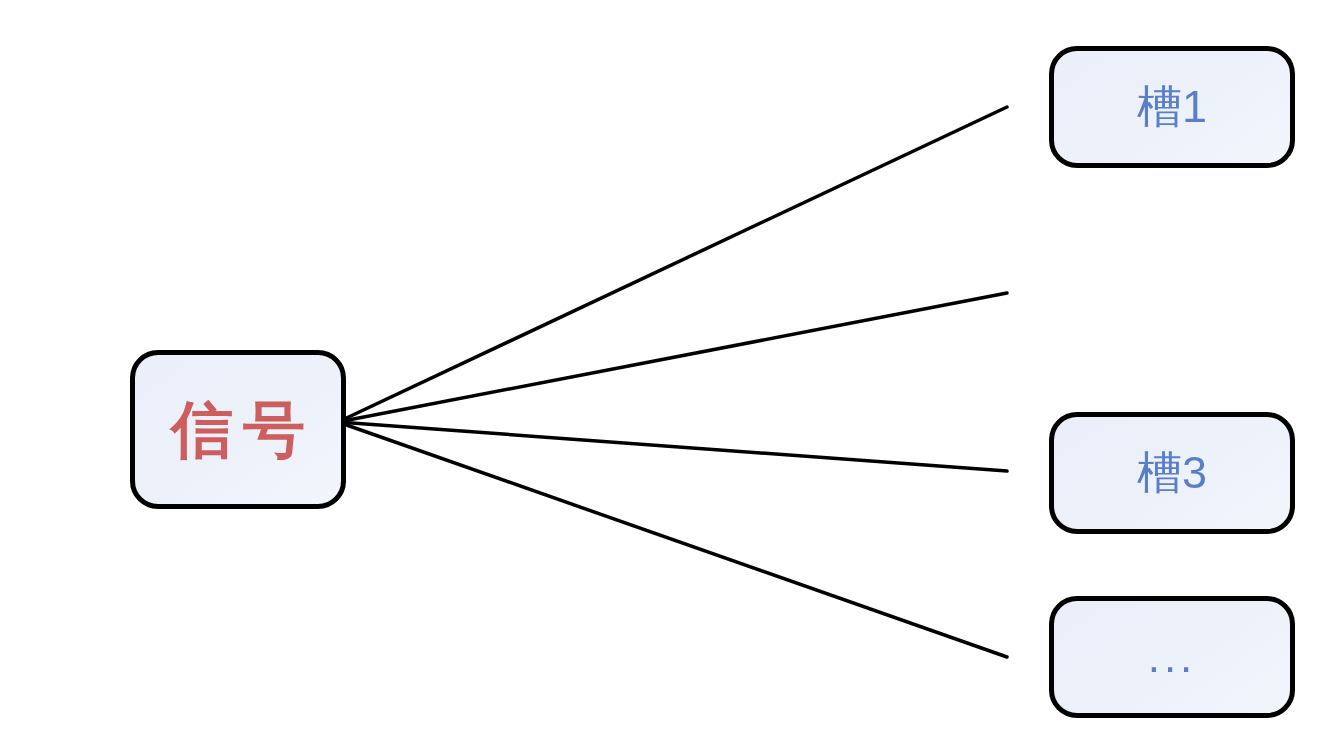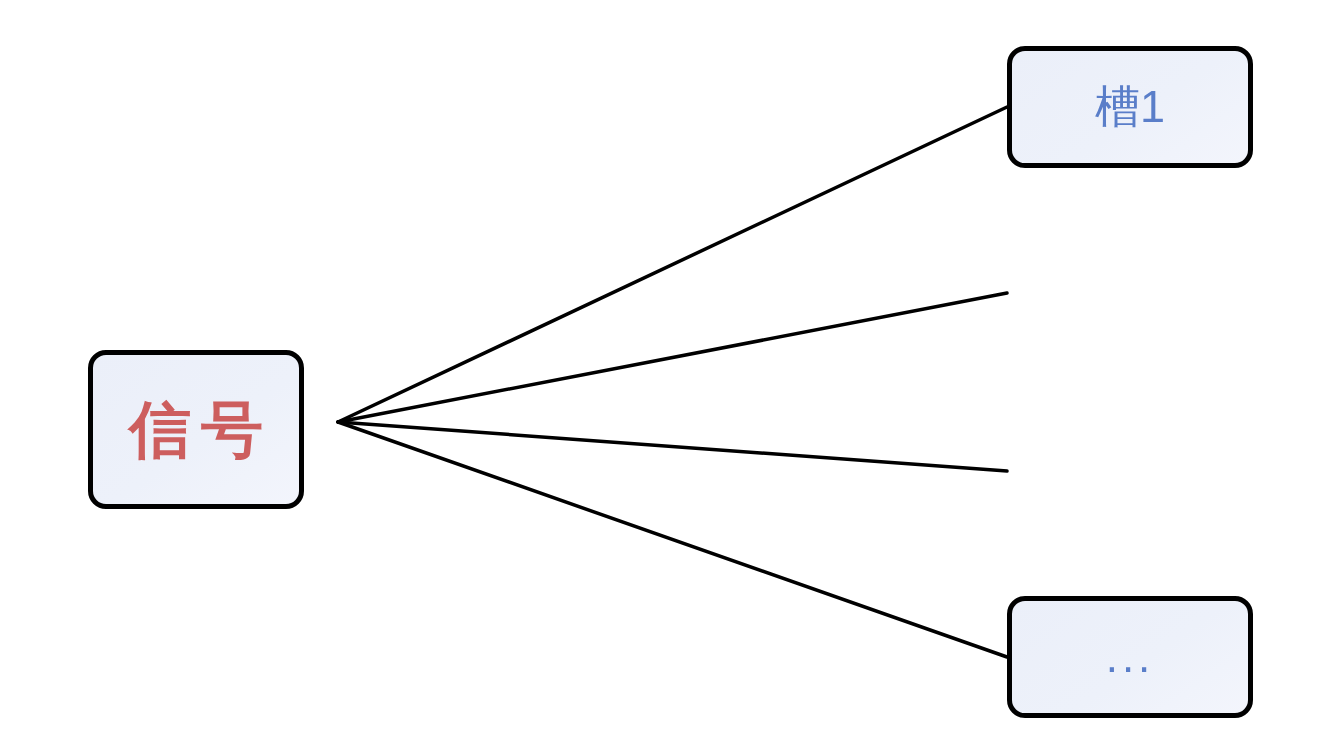--- a/index.html
+++ b/index.html
@@ -25,25 +25,26 @@
   }
   .connector-svg line {
     stroke: var(--line-color, #000000);
     stroke-width: 3.5;
     stroke-linecap: round;
   }
   .box {
     position: absolute;
     box-sizing: border-box;
     border: 5px solid var(--box-border, #000000);
-    border-radius: 18px;
+    border-radius: 28px;
     background: linear-gradient(145deg, #ebeff9 0%, var(--box-fill, #edf1fa) 55%, #f3f5fc 100%);
     display: flex;
     align-items: center;
     justify-content: center;
+    margin-left: 42px;
   }
   .signal-box {
     left: 88px;
     top: 350px;
     width: 216px;
     height: 159px;
     font-weight: bold;
   }
   .signal-box .label {
     color: var(--signal-text, #cd5e5e);
@@ -85,18 +86,21 @@
 
   <div class="box signal-box">
     <span class="label">信号</span>
   </div>
 
   <div class="box slot-box slot-1">
     <span class="label">槽1</span>
   </div>
 
 
+  <div class="box slot-box slot-3">
+    <span class="label">槽3</span>
+  </div>
 
   <div class="box slot-box slot-4">
     <span class="label">...</span>
   </div>
 
 </div>
 
 </body></html>

